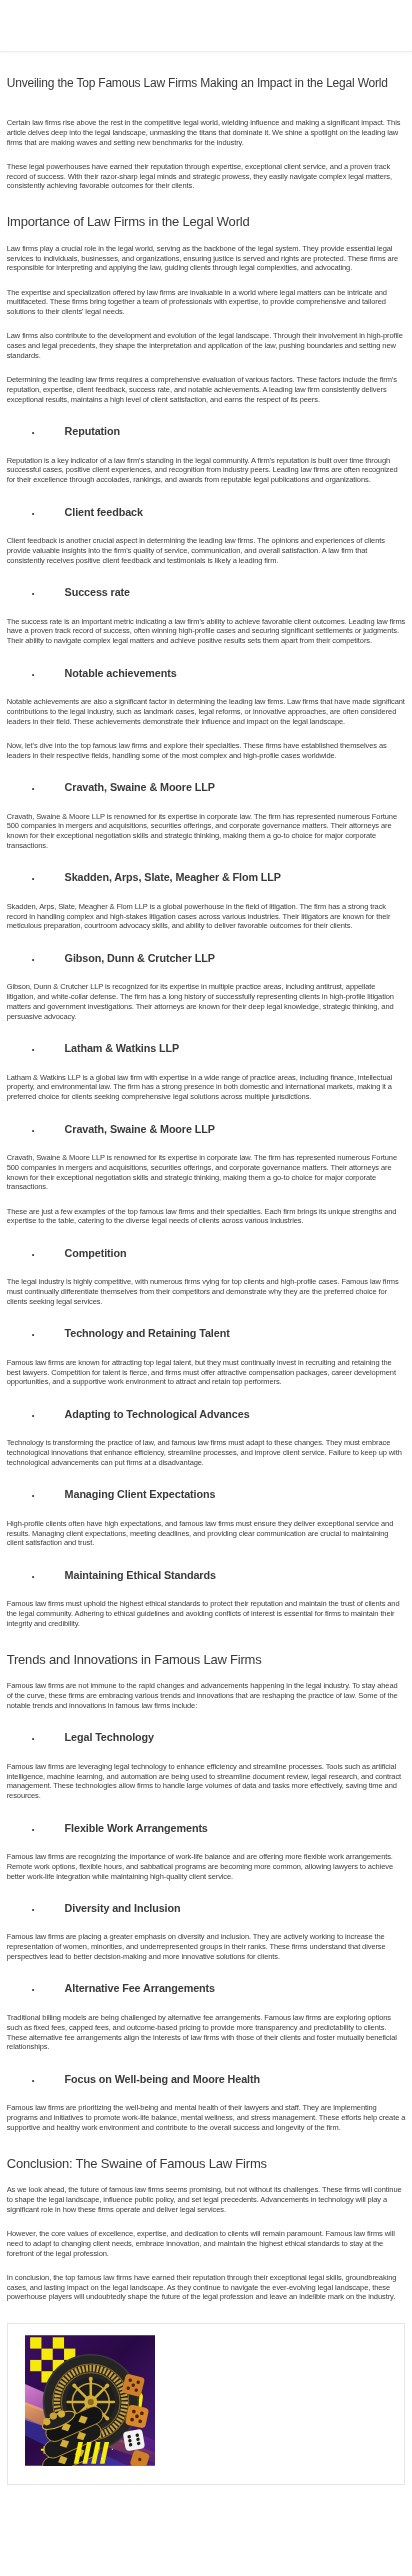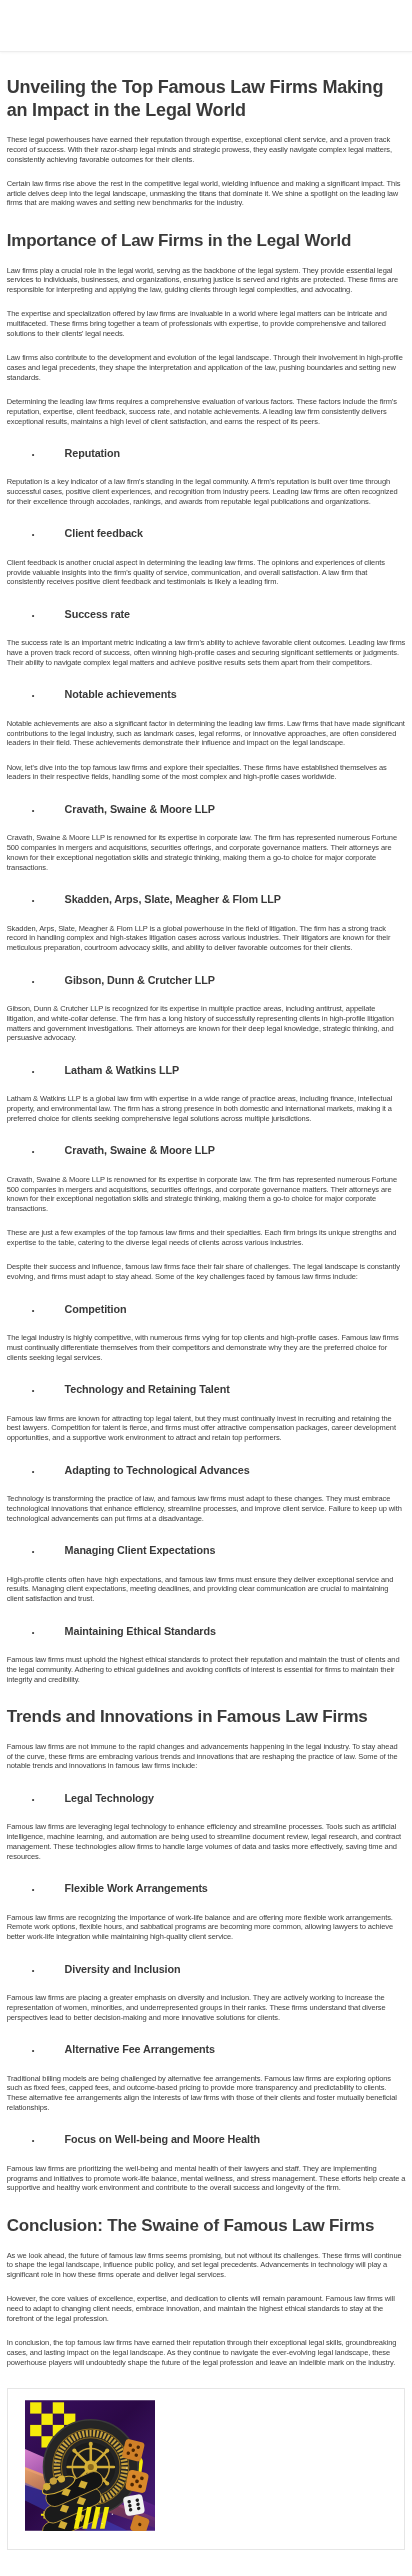--- a/index.html
+++ b/index.html
@@ -17,38 +17,38 @@
   }
   .page {
     max-width: 412px;
     margin: 0 auto;
     background: #ffffff;
   }
   .article {
     padding: 0 6.7px;
   }
   h1.entry-title {
-    font-size: 18px;
+    font-size: 12px;
     line-height: 1.25;
-    font-weight: 700;
+    font-weight: 400;
     color: var(--heading, #3a3a3a);
     letter-spacing: -0.2px;
-    margin: 24px 0 14px 0;
+    margin: 24px 0 27px 0;
   }
   .article p {
     font-size: 7.5px;
     line-height: 9.8px;
     letter-spacing: -0.1px;
     margin: 0 0 14.4px 0;
     color: var(--text, #3d3d3d);
   }
   .article h2 {
-    font-size: 17px;
+    font-size: 13px;
     line-height: 1.2;
-    font-weight: 700;
+    font-weight: 400;
     color: var(--heading, #3a3a3a);
     letter-spacing: -0.2px;
     margin: 23px 0 14px 0;
   }
   .li-heading {
     display: flex;
     align-items: baseline;
     margin: 20.6px 0 18.5px 0;
     padding-left: 25px;
   }
@@ -77,22 +77,22 @@
 <body>
 
 <div class="page">
 
   <header class="site-header"></header>
 
   <article class="article">
     <h1 class="entry-title">Unveiling the Top Famous Law Firms Making an Impact in the Legal World</h1>
 
     <div>
+        <p>Certain law firms rise above the rest in the competitive legal world, wielding influence and making a significant impact. This article delves deep into the legal landscape, unmasking the titans that dominate it. We shine a spotlight on the leading law firms that are making waves and setting new benchmarks for the industry.</p>
         <p>These legal powerhouses have earned their reputation through expertise, exceptional client service, and a proven track record of success. With their razor-sharp legal minds and strategic prowess, they easily navigate complex legal matters, consistently achieving favorable outcomes for their clients.</p>
-        <p>Certain law firms rise above the rest in the competitive legal world, wielding influence and making a significant impact. This article delves deep into the legal landscape, unmasking the titans that dominate it. We shine a spotlight on the leading law firms that are making waves and setting new benchmarks for the industry.</p>
         <h2>Importance of Law Firms in the Legal World</h2>
         <p>Law firms play a crucial role in the legal world, serving as the backbone of the legal system. They provide essential legal services to individuals, businesses, and organizations, ensuring justice is served and rights are protected. These firms are responsible for interpreting and applying the law, guiding clients through legal complexities, and advocating.</p>
         <p>The expertise and specialization offered by law firms are invaluable in a world where legal matters can be intricate and multifaceted. These firms bring together a team of professionals with expertise, to provide comprehensive and tailored solutions to their clients' legal needs.</p>
         <p>Law firms also contribute to the development and evolution of the legal landscape. Through their involvement in high-profile cases and legal precedents, they shape the interpretation and application of the law, pushing boundaries and setting new standards.</p>
         <p>Determining the leading law firms requires a comprehensive evaluation of various factors. These factors include the firm's reputation, expertise, client feedback, success rate, and notable achievements. A leading law firm consistently delivers exceptional results, maintains a high level of client satisfaction, and earns the respect of its peers.</p>
         <div class="li-heading">
           <span class="bullet">•</span>
           <span class="li-text">Reputation</span>
         </div>
         <p>Reputation is a key indicator of a law firm's standing in the legal community. A firm's reputation is built over time through successful cases, positive client experiences, and recognition from industry peers. Leading law firms are often recognized for their excellence through accolades, rankings, and awards from reputable legal publications and organizations.</p>
@@ -131,21 +131,20 @@
           <span class="bullet">•</span>
           <span class="li-text">Latham &amp; Watkins LLP</span>
         </div>
         <p>Latham &amp; Watkins LLP is a global law firm with expertise in a wide range of practice areas, including finance, intellectual property, and environmental law. The firm has a strong presence in both domestic and international markets, making it a preferred choice for clients seeking comprehensive legal solutions across multiple jurisdictions.</p>
         <div class="li-heading">
           <span class="bullet">•</span>
           <span class="li-text">Cravath, Swaine &amp; Moore LLP</span>
         </div>
         <p>Cravath, Swaine &amp; Moore LLP is renowned for its expertise in corporate law. The firm has represented numerous Fortune 500 companies in mergers and acquisitions, securities offerings, and corporate governance matters. Their attorneys are known for their exceptional negotiation skills and strategic thinking, making them a go-to choice for major corporate transactions.</p>
         <p>These are just a few examples of the top famous law firms and their specialties. Each firm brings its unique strengths and expertise to the table, catering to the diverse legal needs of clients across various industries.</p>
-        <p>Despite their success and influence, famous law firms face their fair share of challenges. The legal landscape is constantly evolving, and firms must adapt to stay ahead. Some of the key challenges faced by famous law firms include:</p>
         <div class="li-heading">
           <span class="bullet">•</span>
           <span class="li-text">Competition</span>
         </div>
         <p>The legal industry is highly competitive, with numerous firms vying for top clients and high-profile cases. Famous law firms must continually differentiate themselves from their competitors and demonstrate why they are the preferred choice for clients seeking legal services.</p>
         <div class="li-heading">
           <span class="bullet">•</span>
           <span class="li-text">Technology and Retaining Talent</span>
         </div>
         <p>Famous law firms are known for attracting top legal talent, but they must continually invest in recruiting and retaining the best lawyers. Competition for talent is fierce, and firms must offer attractive compensation packages, career development opportunities, and a supportive work environment to attract and retain top performers.</p>

